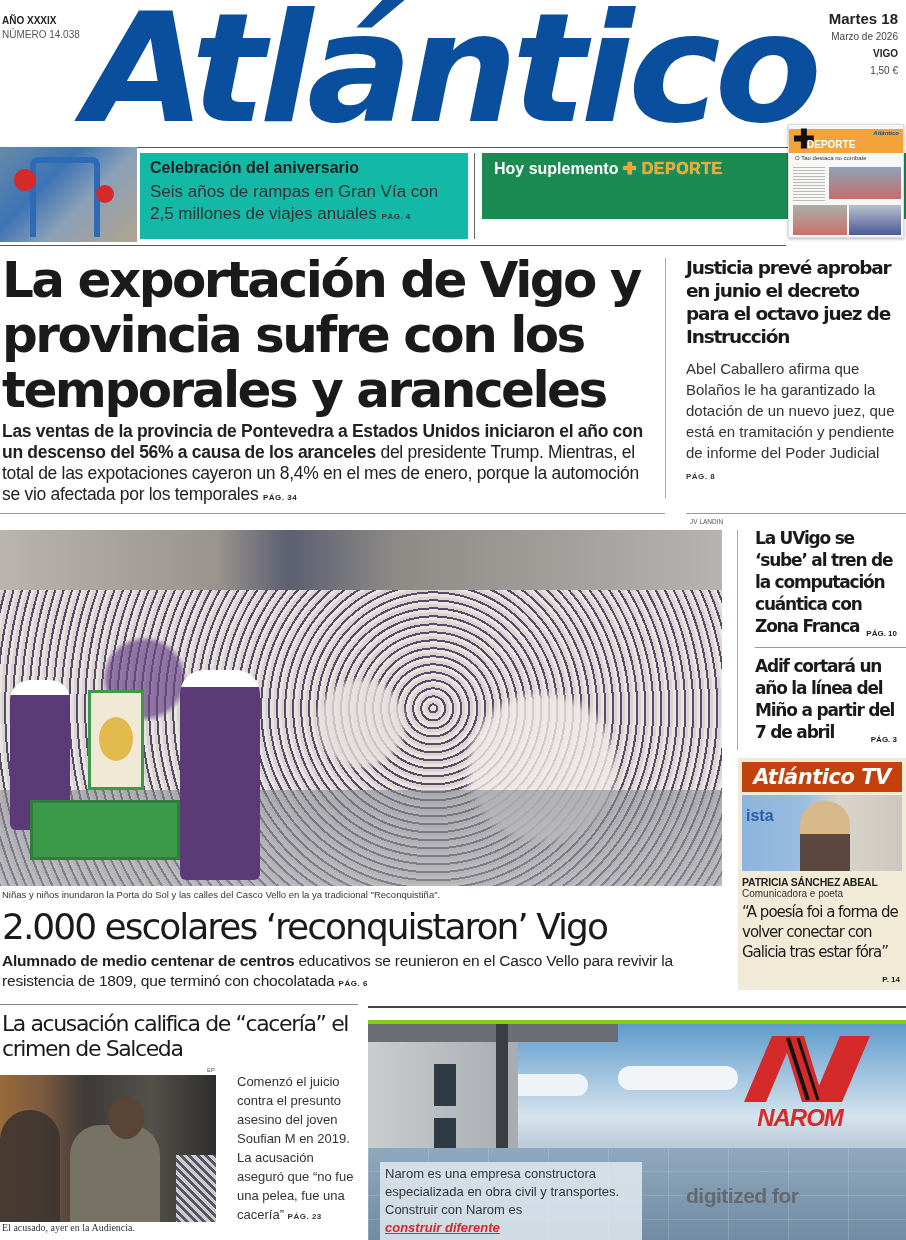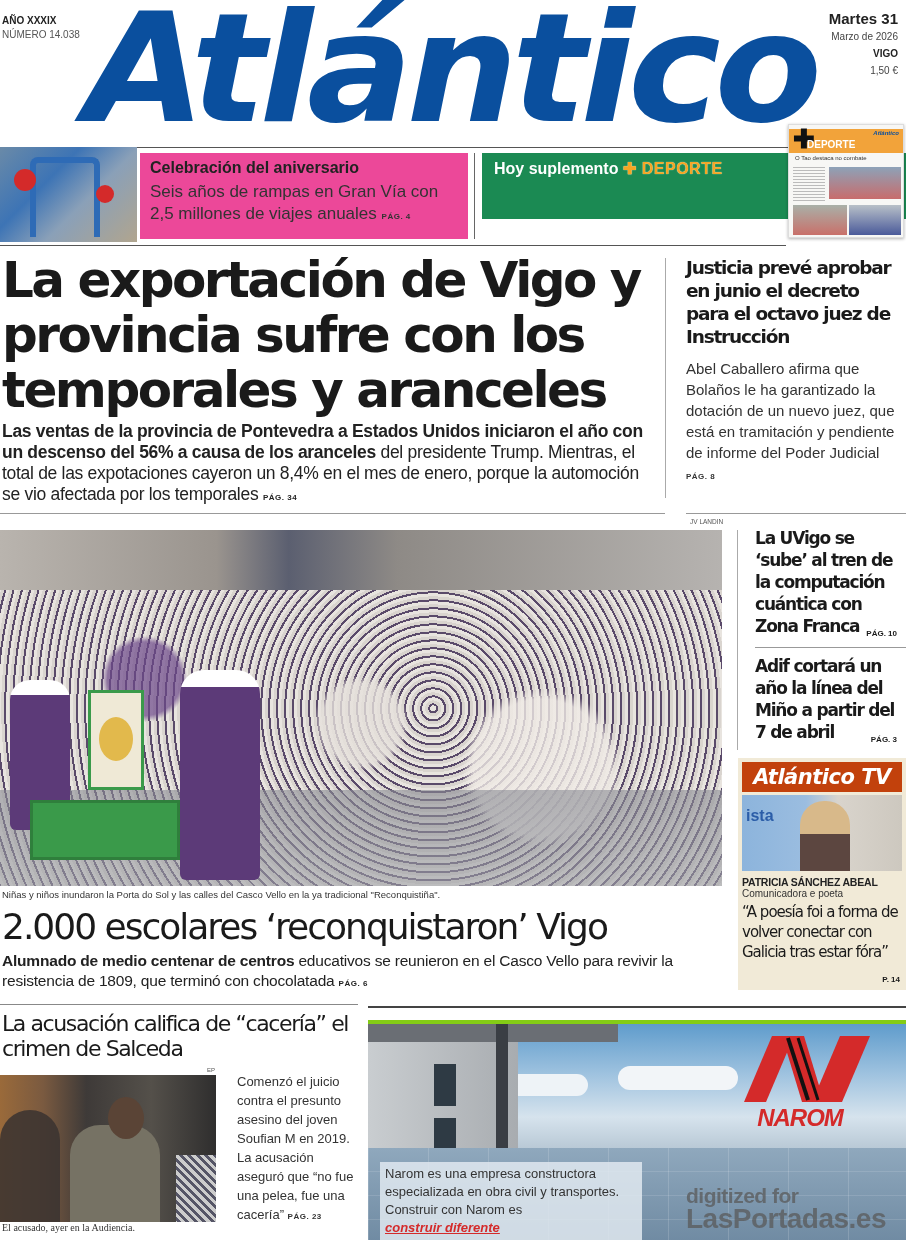--- a/index.html
+++ b/index.html
@@ -15,21 +15,21 @@
   .meta-right .day { font-size: 15px; font-weight: bold; color: #222; line-height: 18px; }
   .meta-right .city { font-weight: bold; color: #222; }
 
   .rule { background: #555; height: 1px; }
 
   
   .promo-photo { left: 0; top: 147px; width: 137px; height: 95px; background: linear-gradient(135deg,#6a8aa8 0%,#3d74b5 35%,#8aa0b8 60%,#b1a58e 100%); overflow: hidden; }
   .promo-photo .arch { position:absolute; left:30px; top:10px; width:70px; height:80px; border:6px solid #2e6bb6; border-bottom:none; border-radius:8px 8px 0 0; }
   .promo-photo .ball1 { position:absolute; left:14px; top:22px; width:22px; height:22px; border-radius:50%; background:#d42a2a; }
   .promo-photo .ball2 { position:absolute; left:96px; top:38px; width:18px; height:18px; border-radius:50%; background:#d42a2a; }
-  .promo-gold { left: 140px; top: 153px; width: 328px; height: 86px; background: #ec4899; padding: 6px 10px; }
+  .promo-gold { left: 140px; top: 153px; width: 328px; height: 86px; background: #14b8a6; padding: 6px 10px; }
   .promo-gold .kicker { font-weight: bold; font-size: 16px; color: #222; margin-bottom: 4px; }
   .promo-gold .body { font-size: 17px; line-height: 22px; color: #333; }
   .pag { font-size: 8px; font-weight: bold; letter-spacing: 0.5px; }
 
   .promo-green { left: 482px; top: 153px; width: 424px; height: 66px; background: #1b8a53; padding: 6px 12px; color: #fff; }
   .promo-green .kicker { font-weight: bold; font-size: 16px; margin-bottom: 4px; }
   .promo-green .kicker .dep { color: #f5a623; font-weight: bold; letter-spacing: 0.5px; text-shadow: 0 0 1px #fff; }
   .promo-green .body { font-size: 17px; line-height: 22px; }
   .dep-thumb { left: 788px; top: 124px; width: 116px; height: 114px; background: #f7f7f5; border: 1px solid #ddd; box-shadow: 0 1px 3px rgba(0,0,0,0.3); overflow: hidden; }
   .dep-thumb .band { position:absolute; left:0; top:4px; width:116px; height:24px; background:#f2a33a; }
@@ -122,21 +122,21 @@
 </style>
 </head>
 <body>
 
 <div class="abs meta-left">
   <div class="year">AÑO XXXIX</div>
   <div class="num">NÚMERO 14.038</div>
 </div>
 <div class="abs logo">Atlántico</div>
 <div class="abs meta-right">
-  <div class="day">Martes  31</div>
+  <div class="day">Martes  18</div>
   <div>Marzo de 2026</div>
   <div class="city">VIGO</div>
   <div>1,50 €</div>
 </div>
 
 <div class="abs rule" style="left:137px; top:147px; width:651px;"></div>
 
 <div class="abs promo-photo">
   <div class="arch"></div>
     <div class="ball1"></div>
@@ -254,15 +254,14 @@
     <line x1="64" y1="4" x2="84" y2="66" stroke="#111" stroke-width="4"></line>
     <line x1="74" y1="4" x2="94" y2="66" stroke="#111" stroke-width="3"></line>
   </svg>
   <div class="narom-word">NAROM</div>
   <div class="textbox">
     <span>Narom es una empresa constructora especializada en obra civil y transportes. Construir con Narom es</span><br>
     <span class="red">construir diferente</span>
   </div>
   <div class="watermark">
     <div>digitized for</div>
-    <div class="big">LasPortadas.es</div>
   </div>
 </div>
 
 </body></html>

